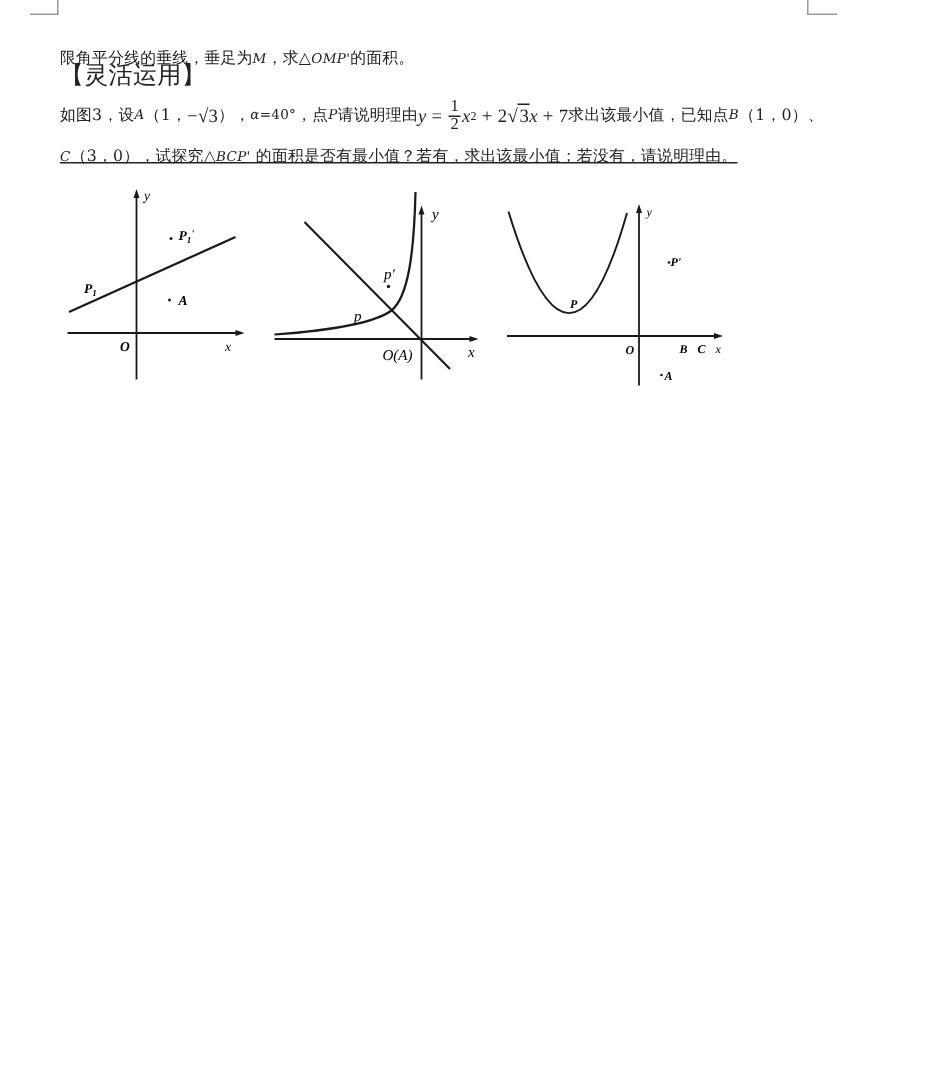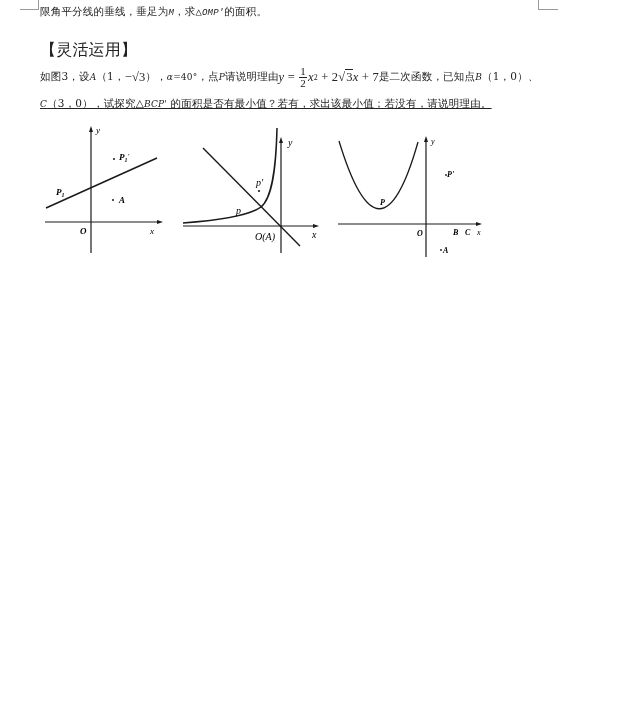--- a/index.html
+++ b/index.html
@@ -3,21 +3,21 @@
 <meta charset="utf-8">
 <style>
   html, body { margin: 0; padding: 0; background: #ffffff; }
   body { width: 617px; height: 715px; position: relative; overflow: hidden;
          font-family: "DejaVu Serif", "Liberation Serif", serif; color: #222; }
   .corner { position: absolute; border-color: #9a9a9a; border-style: solid; width: 0; height: 0; }
   .corner-tl { left: 20px; top: -2px; width: 18px; height: 11px; border-width: 0 1px 1px 0; }
   .corner-tr { left: 538px; top: -2px; width: 19px; height: 11px; border-width: 0 0 1px 1px; }
   .line { position: absolute; left: 40px; font-size: 10.5px; white-space: nowrap; letter-spacing: 0.2px; }
   .line i { font-style: italic; font-size: 9px; }
-  .l1 { top: 5px; font-family: Liberation Mono, monospace; }
+  .l1 { top: 32px; }
   .l2 { top: 40px; font-size: 16px; }
   .l3 { top: 64px; height: 26px; display: flex; align-items: center; }
   .l4 { top: 97px; text-decoration: underline; }
   .frac { display: inline-flex; flex-direction: column; align-items: center; vertical-align: middle;
           font-size: 11px; line-height: 11px; margin: 0 1px; font-style: normal; }
   .frac .num { border-bottom: 1px solid #222; padding: 0 1px; }
   .formula { font-family: "Liberation Serif", "DejaVu Serif", serif; font-size: 12.5px; display: inline-flex; align-items: center; }
   .formula i { font-size: 12.5px; }
   .sqrt { border-top: 1px solid #222; padding-left: 1px; }
   .figure { position: absolute; top: 120px; }
@@ -54,21 +54,21 @@
       <span>2</span>
     </span>
     <i>x</i>
       <sup style="font-size:8px">2</sup>
     <span style="white-space:pre"> + 2</span>
       <span>√</span>
       <span class="sqrt">3</span>
       <i>x</i>
     <span style="white-space:pre"> + 7</span>
   </span>
-  <span> 是二次函数，已知点</span>
+  <span> 求出该最小值，已知点</span>
   <i>B</i>
   <span>（1，0）、</span>
 </div>
 
 <div class="line l4">
   <i>C</i><span>（3，0），试探究△</span><i>BCP'</i><span> 的面积是否有最小值？若有，求出该最小值；若没有，请说明理由。</span>
 </div>
 
 <svg class="figure" style="left:0;top:0;position:absolute" width="617" height="270">
   <g stroke="#1a1a1a" fill="none" stroke-width="1.2">

